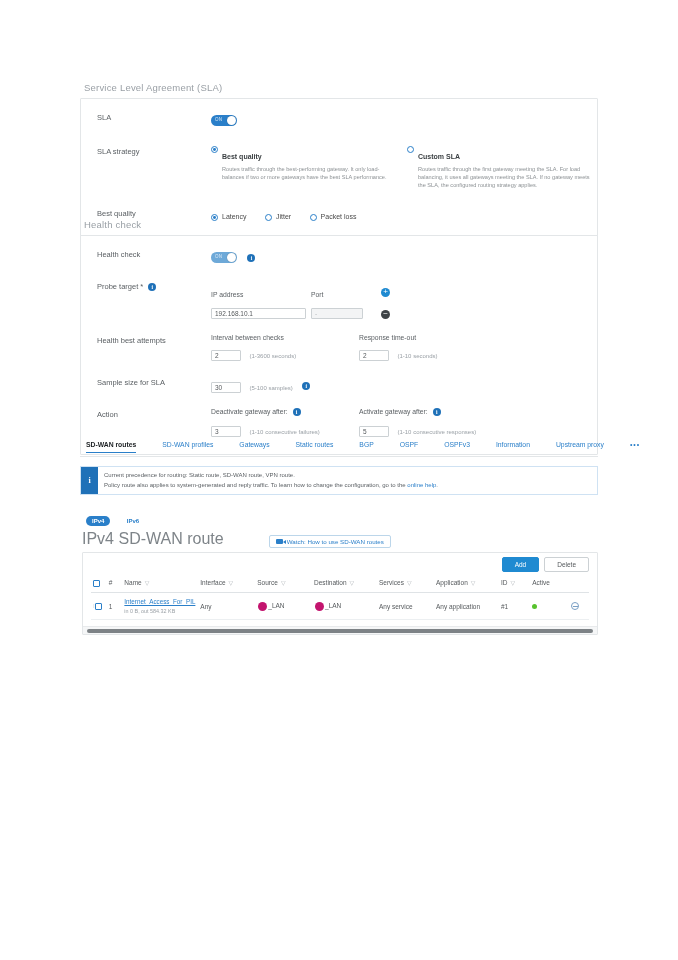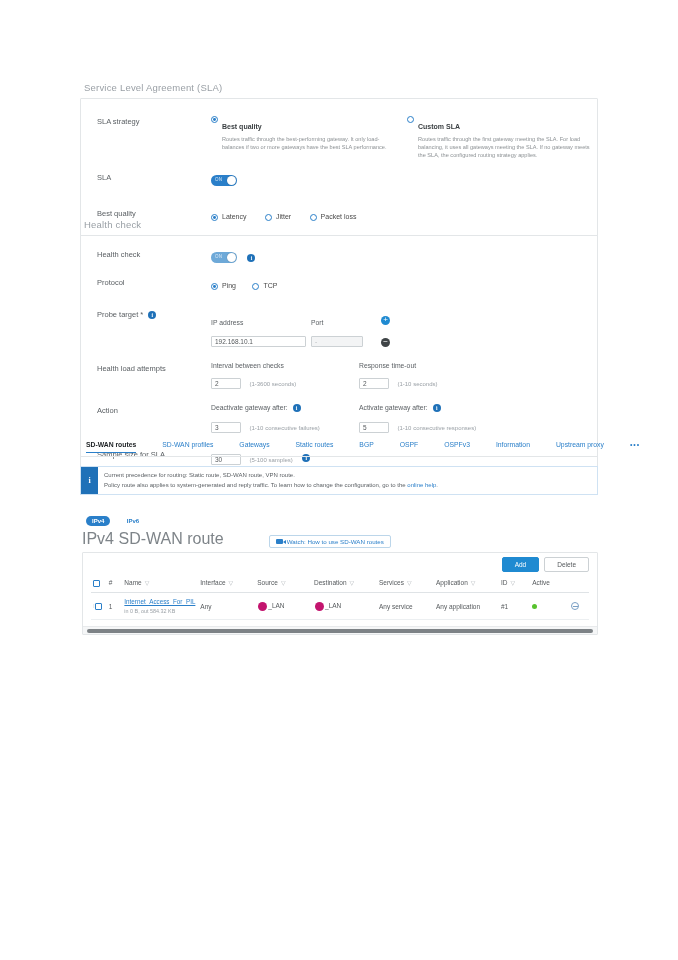--- a/index.html
+++ b/index.html
@@ -201,50 +201,50 @@
 </style>
 </head>
 <body>
 
 <div class="page">
 
   <div style="position:absolute;left:80px;top:78px;width:518px;">
     <div class="sect-title">Service Level Agreement (SLA)</div>
     <div class="card" style="padding:6px 0 8px 0;">
 
-      <div class="row" style="padding-top:10px;">
-        <div class="lbl">SLA strategy</div>
-        <div class="fld" style="display:flex;">
-
-          <div style="width:196px;" class="radio-item">
-            <span class="rdo sel"></span>
-            <span style="margin-left:4px;">
-              <span class="rdo-strong">Best quality</span>
-              <div class="rdo-desc">Routes traffic through the best-performing gateway. It only load-balances if two or more gateways have the best SLA performance.</div>
-            </span>
-          </div>
-
-          <div style="width:196px;" class="radio-item">
-            <span class="rdo"></span>
-            <span style="margin-left:4px;">
-              <span class="rdo-strong">Custom SLA</span>
-              <div class="rdo-desc">Routes traffic through the first gateway meeting the SLA. For load balancing, it uses all gateways meeting the SLA. If no gateway meets the SLA, the configured routing strategy applies.</div>
-            </span>
-          </div>
-
-        </div>
-      </div>
-
       <div class="row">
         <div class="lbl">SLA</div>
         <div class="fld">
           <span class="toggle">
             <span class="on">ON</span>
             <span class="knob"></span>
           </span>
+        </div>
+      </div>
+
+      <div class="row" style="padding-top:10px;">
+        <div class="lbl">SLA strategy</div>
+        <div class="fld" style="display:flex;">
+
+          <div style="width:196px;" class="radio-item">
+            <span class="rdo sel"></span>
+            <span style="margin-left:4px;">
+              <span class="rdo-strong">Best quality</span>
+              <div class="rdo-desc">Routes traffic through the best-performing gateway. It only load-balances if two or more gateways have the best SLA performance.</div>
+            </span>
+          </div>
+
+          <div style="width:196px;" class="radio-item">
+            <span class="rdo"></span>
+            <span style="margin-left:4px;">
+              <span class="rdo-strong">Custom SLA</span>
+              <div class="rdo-desc">Routes traffic through the first gateway meeting the SLA. For load balancing, it uses all gateways meeting the SLA. If no gateway meets the SLA, the configured routing strategy applies.</div>
+            </span>
+          </div>
+
         </div>
       </div>
 
       <div class="row" style="padding-top:12px;">
         <div class="lbl">Best quality</div>
         <div class="fld">
           <span class="radio-item" style="margin-right:14px;">
             <span class="rdo sel"></span>
             <span class="rdo-txt">Latency</span>
           </span>
@@ -270,33 +270,20 @@
         <div class="lbl">Health check</div>
         <div class="fld">
           <span class="toggle light">
             <span class="on">ON</span>
             <span class="knob"></span>
           </span>
           <span class="info" style="margin-left:6px;">i</span>
         </div>
       </div>
 
-      <div class="row" style="padding-top:4px;">
-        <div class="lbl">Protocol</div>
-        <div class="fld">
-          <span class="radio-item" style="margin-right:12px;">
-            <span class="rdo sel"></span>
-            <span class="rdo-txt">Ping</span>
-          </span>
-          <span class="radio-item">
-            <span class="rdo"></span>
-            <span class="rdo-txt">TCP</span>
-          </span>
-        </div>
-      </div>
 
       <div class="row" style="padding-top:8px;">
         <div class="lbl">
           <span>Probe target *</span>
           <span class="info" style="margin-left:3px;">i</span>
         </div>
         <div class="fld">
           <div style="display:flex;align-items:flex-end;">
             <div style="width:100px;">
               <div class="colhead">IP address</div>
@@ -316,32 +303,41 @@
               <span class="inp port">-</span>
             </div>
             <div>
               <span class="circ-btn minus">−</span>
             </div>
           </div>
         </div>
       </div>
 
       <div class="row" style="padding-top:8px;">
-        <div class="lbl">Health load attempts</div>
+        <div class="lbl">Health best attempts</div>
         <div class="fld" style="display:flex;">
           <div style="width:148px;">
             <div class="colhead">Interval between checks</div>
             <span class="inp num">2</span>
             <span class="hint">(1-3600 seconds)</span>
           </div>
           <div style="width:148px;">
             <div class="colhead">Response time-out</div>
             <span class="inp num">2</span>
             <span class="hint">(1-10 seconds)</span>
           </div>
+        </div>
+      </div>
+
+      <div class="row" style="padding-top:8px;">
+        <div class="lbl">Sample size for SLA</div>
+        <div class="fld">
+          <span class="inp num">30</span>
+          <span class="hint">(5-100 samples)</span>
+          <span class="info" style="margin-left:5px;">i</span>
         </div>
       </div>
 
       <div class="row" style="padding-top:8px;">
         <div class="lbl">Action</div>
         <div class="fld" style="display:flex;">
           <div style="width:148px;">
             <div class="colhead">
               <span>Deactivate gateway after:</span>
               <span class="info" style="margin-left:3px;">i</span>
@@ -354,29 +350,20 @@
           <div style="width:148px;">
             <div class="colhead">
               <span>Activate gateway after:</span>
               <span class="info" style="margin-left:3px;">i</span>
             </div>
             <div style="margin-top:4px;">
               <span class="inp num">5</span>
               <span class="hint">(1-10 consecutive responses)</span>
             </div>
           </div>
-        </div>
-      </div>
-
-      <div class="row" style="padding-top:8px;">
-        <div class="lbl">Sample size for SLA</div>
-        <div class="fld">
-          <span class="inp num">30</span>
-          <span class="hint">(5-100 samples)</span>
-          <span class="info" style="margin-left:5px;">i</span>
         </div>
       </div>
 
     </div>
   </div>
 
   <div style="position:absolute;left:80px;top:437px;width:518px;">
     <div class="tabs">
       <div class="tab active">SD-WAN routes</div>
       <div class="tab">SD-WAN profiles</div>

